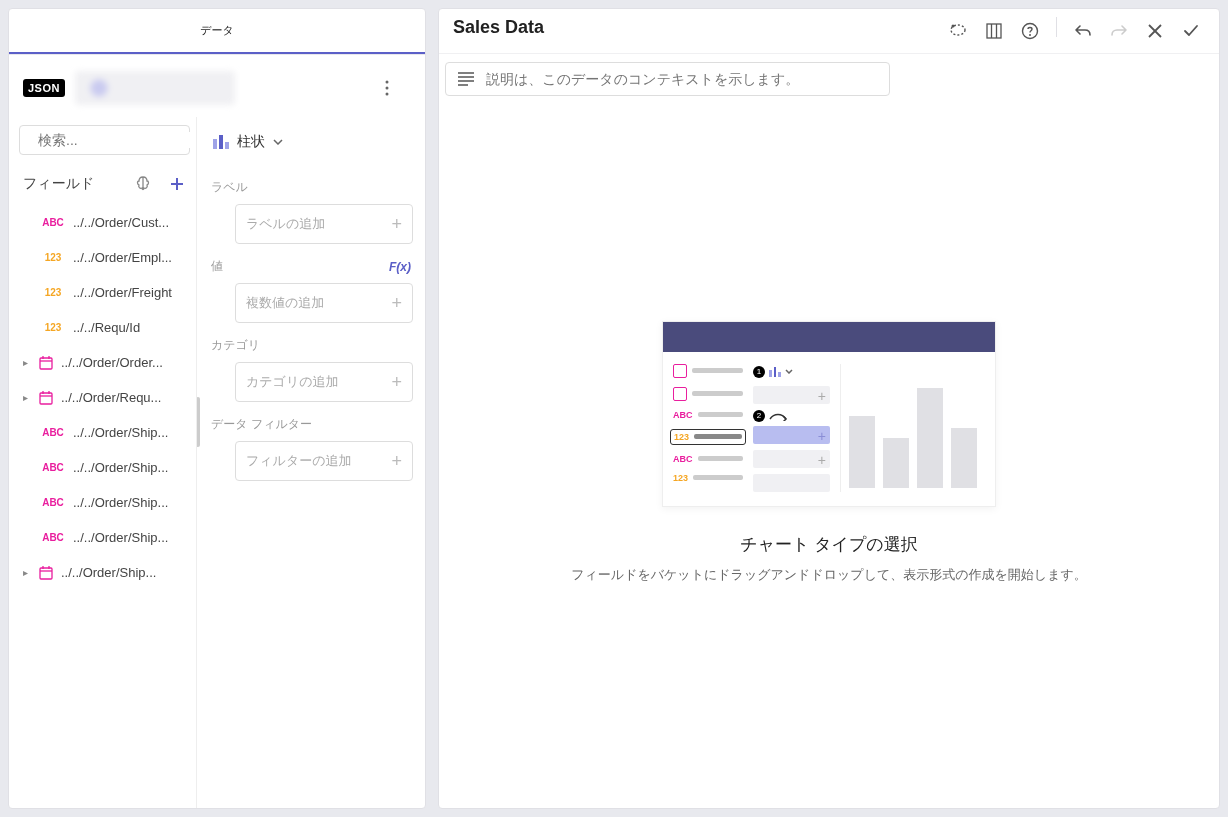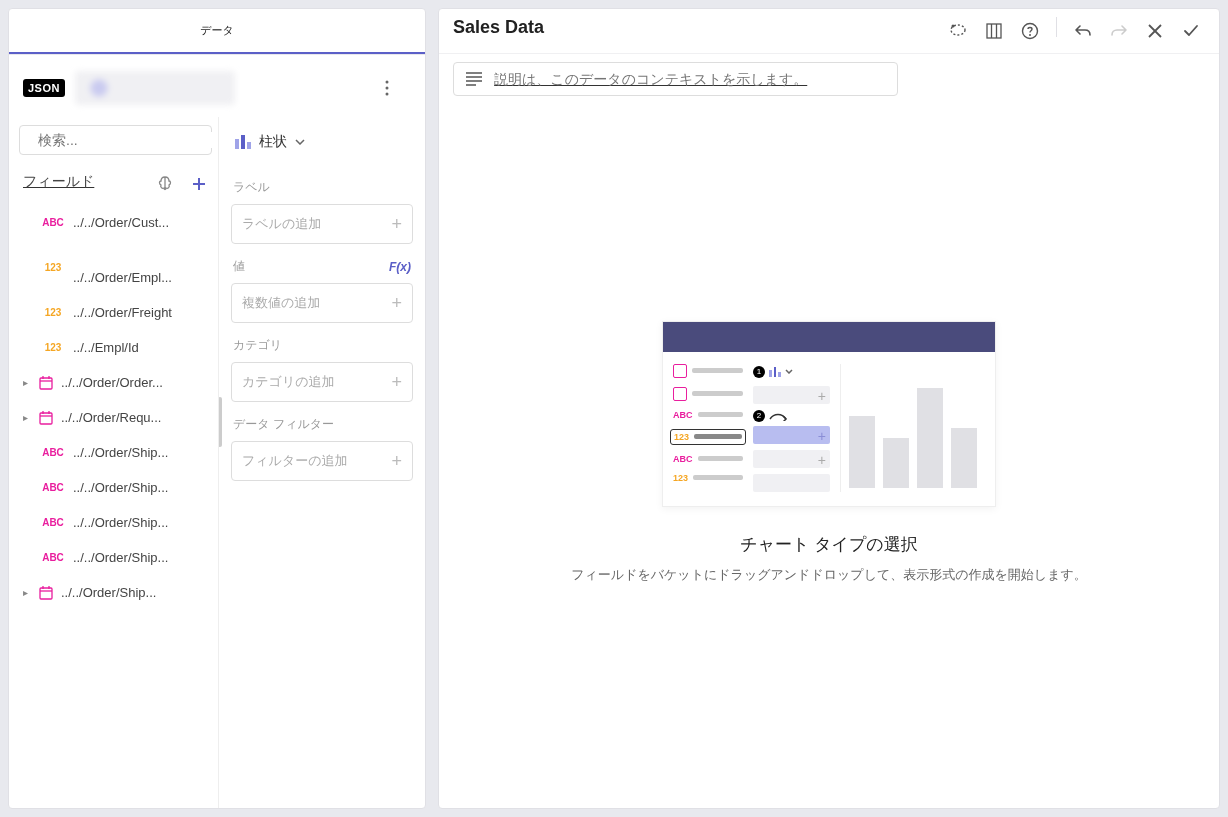--- a/index.html
+++ b/index.html
@@ -7,51 +7,51 @@
 .app { display: flex; gap: 12px; padding: 8px; height: 100%; }
 .left-panel { width: 418px; background: #fff; border: 1px solid #e0e0e5; border-radius: 4px; display: flex; flex-direction: column; overflow: hidden; }
 .tabs { display: flex; border-bottom: 1px solid #e8e8ec; }
 .tab { flex: 1; text-align: center; padding: 14px 0; cursor: pointer; color: #555; font-size: 11px; }
 .tab.active { color: #222; border-bottom: 2px solid #5b5fc7; }
 .data-header { display: flex; align-items: center; padding: 16px 26px 12px 14px; gap: 10px; }
 .json-badge { background: #000; color: #fff; font-size: 11px; font-weight: 700; padding: 3px 5px; border-radius: 3px; letter-spacing: .5px; }
 .blurred { width: 160px; height: 34px; background: radial-gradient(circle at 15% 50%, #c9caf0 0 8px, transparent 9px), linear-gradient(#f0f0f3,#f0f0f3); filter: blur(3px); border-radius: 4px; }
 .more-btn { margin-left: auto; width: 24px; height: 24px; display:flex; align-items:center; justify-content:center; cursor:pointer; color:#666; }
 .left-body { display: flex; flex: 1; overflow: hidden; }
-.fields-col { width: 210px; border-right: 1px solid #eee; display:flex; flex-direction:column; padding: 8px 6px 0 10px; overflow:hidden; }
+.fields-col { width: 188px; border-right: 1px solid #eee; display:flex; flex-direction:column; padding: 8px 6px 0 10px; overflow:hidden; }
 .search-box { display:flex; align-items:center; gap:8px; border:1px solid #ddd; border-radius:4px; padding:6px 10px; margin-bottom: 14px; }
 .search-box input { border:none; outline:none; flex:1; font-size:14px; color:#333; }
-.fields-header { display:flex; gap:12px; padding: 4px 2px 10px 4px; text-decoration: underline; }
+.fields-header { display:flex; align-items:center; gap:12px; padding: 4px 2px 10px 4px; }
 .fields-title { flex:1; font-size:14px; color:#444; }
 .icon-btn { width:22px; height:22px; display:flex; align-items:center; justify-content:center; color:#888; cursor:pointer; }
 .icon-btn.accent { color:#5b5fc7; }
 .field-list { flex:1; overflow-y:auto; }
 .field-item { display:flex; align-items:center; gap:6px; padding: 10px 4px; font-size:13px; color:#444; cursor:grab; white-space:nowrap; overflow:hidden; text-overflow:ellipsis; }
 .type-tag { font-size:10px; font-weight:700; width:28px; text-align:center; flex-shrink:0; }
 .type-abc { color:#e91e9e; }
 .type-123 { color:#f5a623; }
 .type-date { color:#e91e9e; width:16px; }
 .expand-caret { width:10px; color:#888; font-size:10px; flex-shrink:0; }
 .config-col { flex:1; padding: 10px 12px; overflow-y:auto; position:relative; }
 .chart-type { display:flex; align-items:center; gap:8px; padding: 6px 4px 14px 4px; cursor:pointer;text-align:center; }
 .bar-icon { width:16px; height:14px; display:flex; align-items:flex-end; gap:2px; }
 .bar-icon span { width:4px; background:#9fa3e8; }
 .bar-icon span:nth-child(1){height:10px;} .bar-icon span:nth-child(2){height:14px;background:#5b5fc7;} .bar-icon span:nth-child(3){height:7px;}
 .section-label { font-size:12px; color:#999; padding: 14px 2px 8px 2px; display:flex; align-items:center; justify-content:space-between; }
 .fx { color:#5b5fc7; font-style:italic; font-weight:600; cursor:pointer; }
-.drop-box { border:1px solid #ddd; border-radius:4px; padding:10px 10px; display:flex; align-items:center; justify-content:space-between; color:#aaa; font-size:13px; cursor:pointer; }
+.drop-box { border:1px solid #ddd; border-radius:4px; padding:10px 10px; display:flex; align-items:center; justify-content:space-between; color:#aaa; font-size:13px; cursor:pointer;margin-left:26px; }
 .plus-sm { color:#bbb; font-size:18px; line-height:1; }
 .scroll-ind { position:absolute; left:-1px; top:280px; width:4px; height:50px; background:#ccc; border-radius:2px; }
 .right-panel { flex:1; background:#fff; border:1px solid #e0e0e5; border-radius:4px; display:flex; flex-direction:column; }
 .r-header { display:flex; align-items:flex-start; padding: 8px 14px; border-bottom:1px solid #f0f0f2; gap:8px; }
 .r-title { font-size:18px; font-weight:700; color:#222; flex:1; }
 .hicon { width:28px; height:28px; display:flex; align-items:center; justify-content:center; color:#555; cursor:pointer; border-radius:3px; }
 .hicon.disabled { color:#ccc; }
 .vdiv { width:1px; height:20px; background:#e0e0e5; margin:0 4px; }
-.desc-row { padding: 8px 14px 0 14px; text-decoration: underline; }
+.desc-row { padding: 8px 14px 0 6px; }
 .desc-input { display:flex; align-items:center; gap:12px; border:1px solid #ddd; border-radius:4px; padding:8px 12px; width:445px; }
 .desc-input input { border:none; outline:none; flex:1; font-size:14px; color:#666; }
 .canvas { flex:1; display:flex; flex-direction:column; align-items:center; justify-content:center; padding:20px; }
 .illus { width:334px; background:#fff; border:1px solid #eee; box-shadow:0 2px 8px rgba(0,0,0,.05); margin-bottom:26px; }
 .illus-top { height:30px; background:#4a4b7c; }
 .illus-body { display:flex; padding:12px 10px 14px 10px; gap:10px; }
 .illus-left { width:78px; display:flex; flex-direction:column; gap:9px; }
 .irow { display:flex; align-items:center; gap:5px; }
 .ibox { width:14px; height:14px; border:1.5px solid #e91e9e; border-radius:2px; flex-shrink:0; }
 .iline { height:5px; background:#ccc; border-radius:2px; flex:1; }
@@ -109,31 +109,31 @@
         </div>
         <div class="field-list" id="field-list">
             <div class="field-item">
               <span class="expand-caret"></span>
               <span class="type-tag type-abc">ABC</span>
               <span style="overflow:hidden;text-overflow:ellipsis;">../../Order/Cust...</span>
             </div>
             <div class="field-item">
               <span class="expand-caret"></span>
               <span class="type-tag type-123">123</span>
-              <span style="overflow:hidden;text-overflow:ellipsis;margin-top:20px;">../../Order/Empl...</span>
+              <span style="overflow:hidden;text-overflow:ellipsis;">../../Order/Empl...</span>
             </div>
             <div class="field-item">
               <span class="expand-caret"></span>
               <span class="type-tag type-123">123</span>
               <span style="overflow:hidden;text-overflow:ellipsis;">../../Order/Freight</span>
             </div>
             <div class="field-item">
               <span class="expand-caret"></span>
               <span class="type-tag type-123">123</span>
-              <span style="overflow:hidden;text-overflow:ellipsis;">../../Empl/Id</span>
+              <span style="overflow:hidden;text-overflow:ellipsis;">../../Requ/Id</span>
             </div>
             <div class="field-item">
               <span class="expand-caret">▸</span>
               <span class="type-date">
                 <svg width="14" height="14" viewBox="0 0 14 14">
                   <rect x="1" y="2" width="12" height="11" rx="1" fill="none" stroke="#e91e9e" stroke-width="1.3"></rect>
                   <line x1="1" y1="5" x2="13" y2="5" stroke="#e91e9e" stroke-width="1.3"></line>
                   <line x1="4" y1="0" x2="4" y2="3" stroke="#e91e9e" stroke-width="1.3"></line>
                   <line x1="10" y1="0" x2="10" y2="3" stroke="#e91e9e" stroke-width="1.3"></line>
                 </svg>

